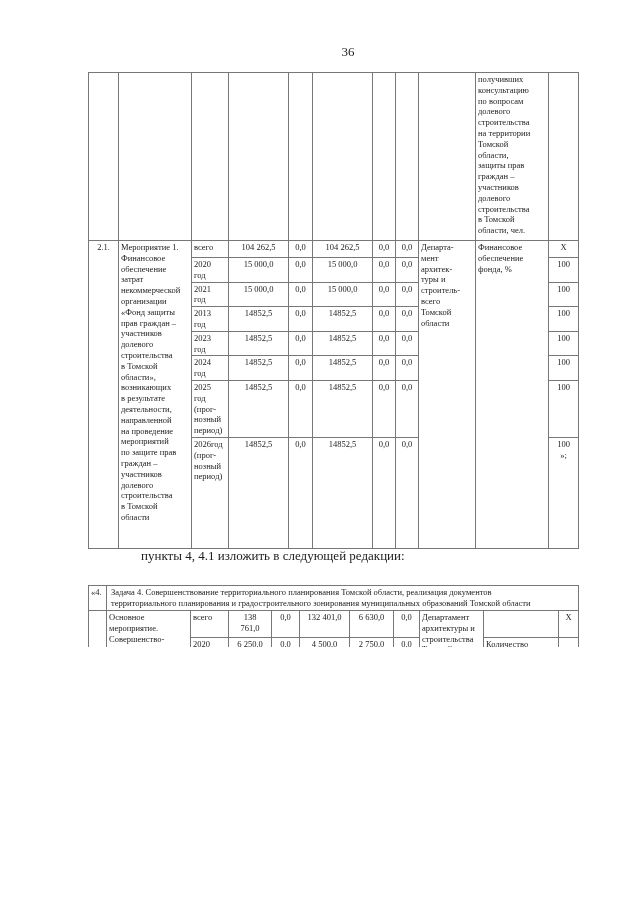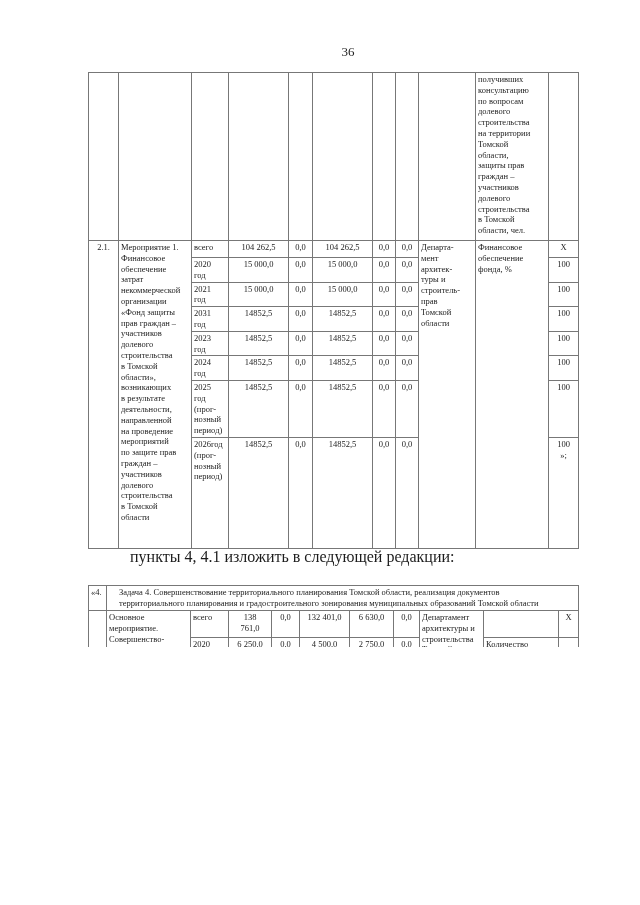--- a/index.html
+++ b/index.html
@@ -10,42 +10,42 @@
     font-family:"Liberation Serif", serif;
     color:#1c1c1c;
     overflow:hidden;
   }
   .page-number {
     position:absolute; top:44px; left:348px;
     transform:translateX(-50%);
     font-size:13px;
   }
   .instruction {
-    position:absolute; top:548px; left:130px;
-    font-size:16px;
+    position:absolute; top:548px; left:141px;
+    font-size:13px;
   }
   table.doc {
     position:absolute; left:88px;
     border-collapse:collapse; table-layout:fixed;
     width:490px;
     border-radius:9px;
   }
   table.t1 { top:72px; }
   table.t2 { top:585px; }
   td.doc-cell {
     border:1px solid #777;
     vertical-align:top;
     font-size:8.5px; line-height:10.8px;
     padding:1px 2px;
     white-space:pre-line;
     overflow:hidden;
     word-wrap:break-word;
   }
   td.ctr { text-align:center; padding:1px 1px; }
-  td.task-cell { padding-left:12px; }
+  td.task-cell { padding-left:4px; }
   td.pad-top { padding-top:10px; }
 </style>
 </head>
 <body>
 
 <div class="page">
 
   <div class="page-number">36</div>
 
   <table class="doc t1">
@@ -122,21 +122,21 @@
       <td class="doc-cell ctr">104 262,5</td>
       <td class="doc-cell ctr">0,0</td>
       <td class="doc-cell ctr">104 262,5</td>
       <td class="doc-cell ctr">0,0</td>
       <td class="doc-cell ctr">0,0</td>
       <td class="doc-cell" rowspan="8">Департа-
 мент
 архитек-
 туры и
 строитель-
-прав
+всего
 Томской
 области</td>
       <td class="doc-cell" rowspan="8">Финансовое
 обеспечение
 фонда, %</td>
       <td class="doc-cell ctr">X</td>
     </tr>
     <tr style="height:22px">
       <td class="doc-cell">2020
 год</td>
@@ -151,21 +151,21 @@
       <td class="doc-cell">2021
 год</td>
       <td class="doc-cell ctr">15 000,0</td>
       <td class="doc-cell ctr">0,0</td>
       <td class="doc-cell ctr">15 000,0</td>
       <td class="doc-cell ctr">0,0</td>
       <td class="doc-cell ctr">0,0</td>
       <td class="doc-cell ctr">100</td>
     </tr>
     <tr style="height:22px">
-      <td class="doc-cell">2031
+      <td class="doc-cell">2013
 год</td>
       <td class="doc-cell ctr">14852,5</td>
       <td class="doc-cell ctr">0,0</td>
       <td class="doc-cell ctr">14852,5</td>
       <td class="doc-cell ctr">0,0</td>
       <td class="doc-cell ctr">0,0</td>
       <td class="doc-cell ctr">100</td>
     </tr>
     <tr style="height:22px">
       <td class="doc-cell">2023

